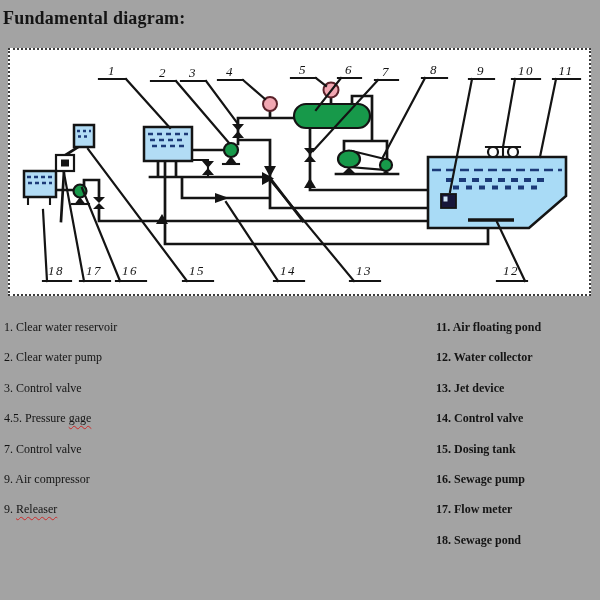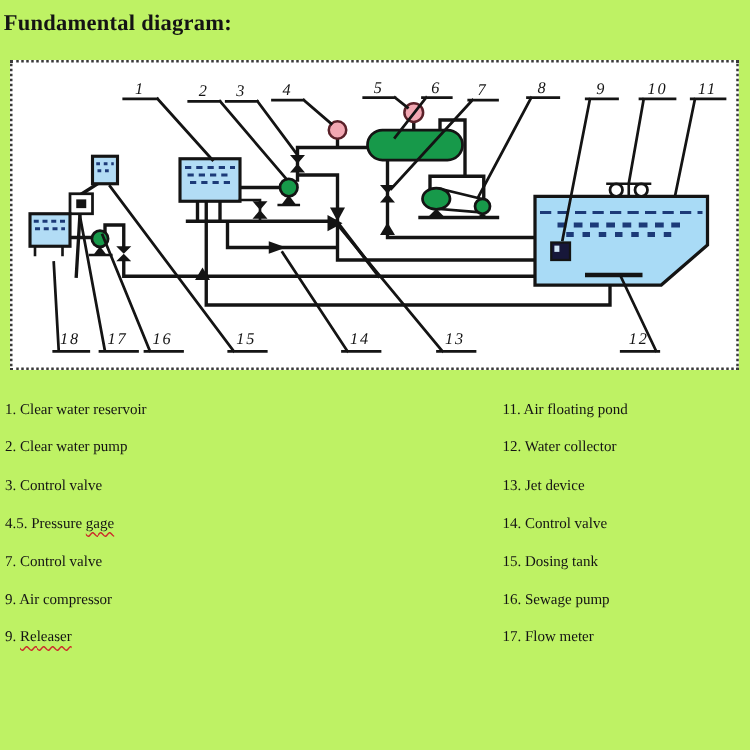--- a/index.html
+++ b/index.html
@@ -1,20 +1,20 @@
 <!DOCTYPE html>
 <html style="--pipe: #141414; --tank_fill: #b2dcf5; --pond_fill: #a9dbf6; --water_dash: #1c3a78; --machine_green: #17994a; --gauge_pink: #f2a7b2; --border: #3a3a3a; --squiggle: #cc2a2a;"><head>
 <meta charset="utf-8">
 <style>
   :root{
     --pipe:#141414; --tank_fill:#b2dcf5; --pond_fill:#a9dbf6; --water_dash:#1c3a78;
     --machine_green:#17994a; --gauge_pink:#f2a7b2; --border:#3a3a3a; --squiggle:#cc2a2a;
   }
   html,body{margin:0;padding:0;background:#fff;}
-  #page{position:relative;width:600px;height:600px;background:#bef264;overflow:hidden;
+  #page{position:relative;width:600px;height:600px;background:#a3a3a3;overflow:hidden;
         font-family:"Liberation Serif",serif;color:#141414;}
   #title{position:absolute;left:3px;top:8px;font-weight:bold;font-size:18px;letter-spacing:.2px;}
   #diagram-box{position:absolute;left:8px;top:48px;width:579px;height:244px;
                border:2px dotted var(--border);background:#fff;}
   #diagram-box svg{display:block;}
   .pipe{stroke:var(--pipe);fill:none;stroke-width:2.7;stroke-linecap:square;}
   .thin{stroke-width:2.1;}
   .solid{fill:var(--pipe);stroke:none;}
   .tank{fill:var(--tank_fill);stroke:var(--pipe);stroke-width:2.5;}
   .pond{fill:var(--pond_fill);stroke:var(--pipe);stroke-width:2.6;}
@@ -23,21 +23,21 @@
   .green{fill:var(--machine_green);stroke:var(--pipe);stroke-width:2.2;}
   .pink{fill:var(--gauge_pink);stroke:#5a2129;stroke-width:2;}
   .white{fill:#fff;stroke:var(--pipe);stroke-width:2.2;}
   .co-line{stroke:var(--pipe);stroke-width:2.2;fill:none;stroke-linecap:square;}
   .co{font-family:"Liberation Serif",serif;font-style:italic;font-size:13px;
       letter-spacing:1.5px;fill:var(--pipe);text-anchor:middle;}
   .legend{position:absolute;top:312px;}
   .legend ul{list-style:none;margin:0;padding:0;}
   .legend li{height:30.4px;line-height:30.4px;font-size:12px;white-space:nowrap;}
   #legend-left{left:4px;}
-  #legend-right{left:402px;}
+  #legend-right{left:436px;font-weight:bold;}
   .sq{text-decoration:underline;text-decoration-style:wavy;
       text-decoration-color:var(--squiggle);text-decoration-thickness:1px;text-underline-offset:3px;}
 </style>
 </head>
 <body>
 
 <div id="page">
 
   <div id="title">Fundamental diagram:</div>
 
@@ -231,15 +231,16 @@
   </div>
   <div class="legend" id="legend-right">
     <ul>
       <li>11. Air floating pond</li>
       <li>12. Water collector</li>
       <li>13. Jet device</li>
       <li>14. Control valve</li>
       <li>15. Dosing tank</li>
       <li>16. Sewage pump</li>
       <li>17. Flow meter</li>
+      <li>18. Sewage pond</li>
     </ul>
   </div>
 </div>
 
 </body></html>

